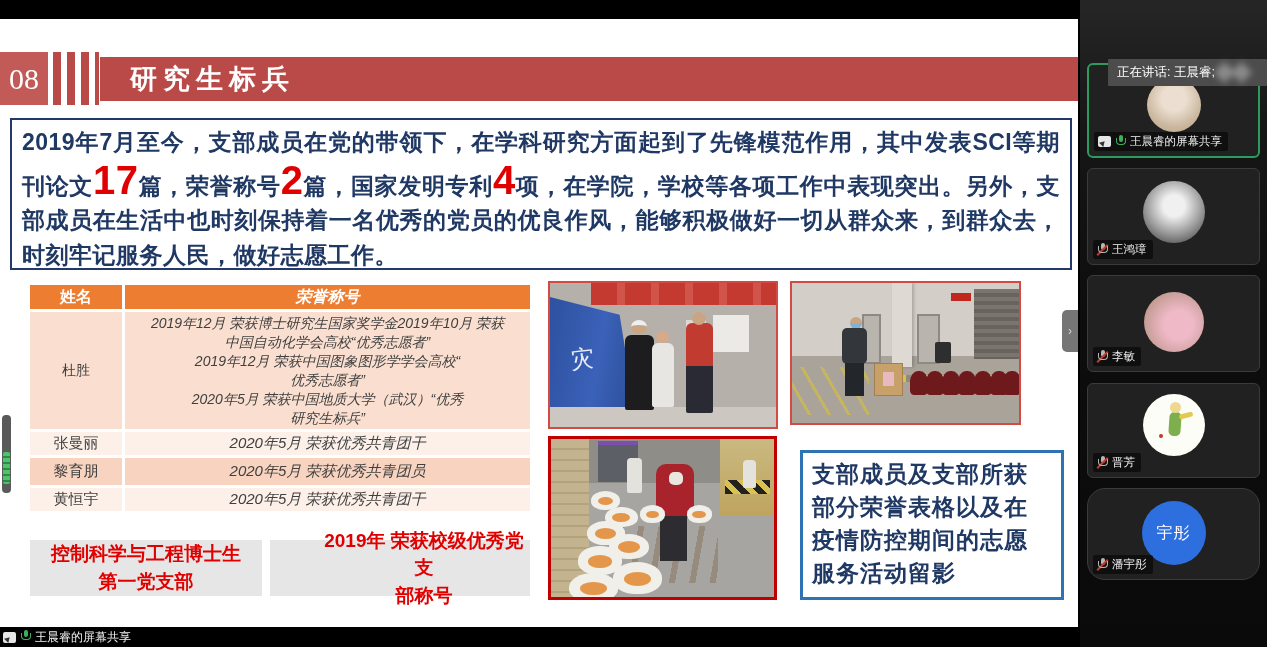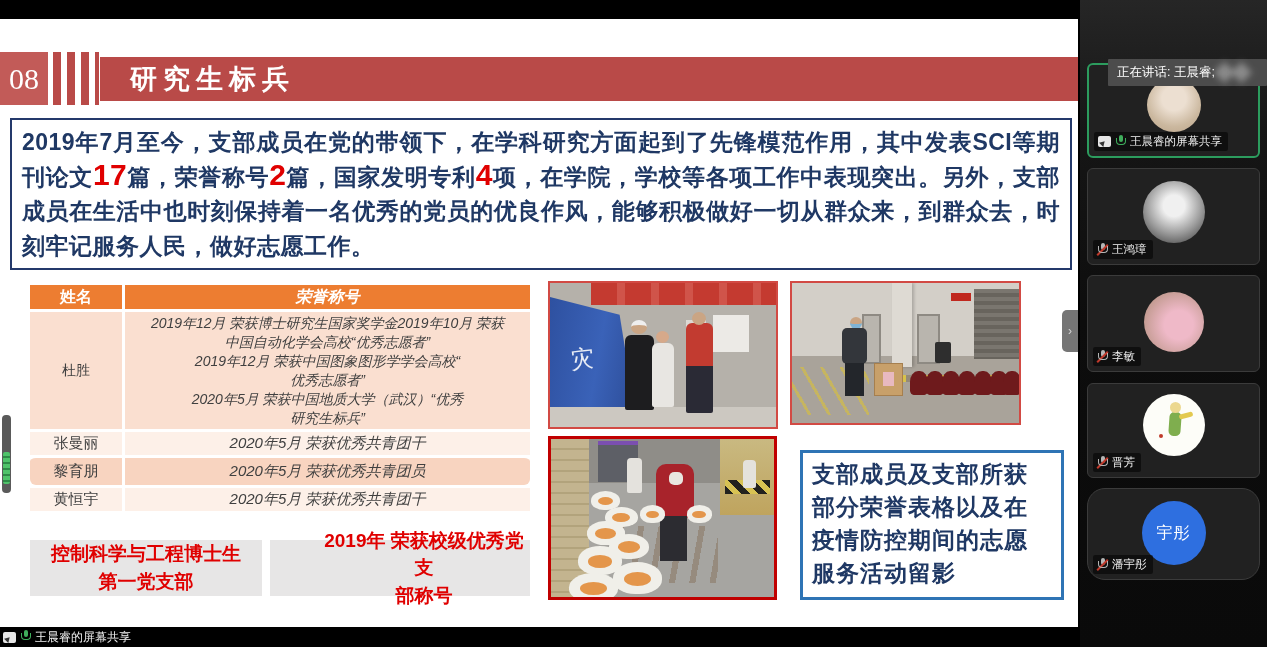--- a/index.html
+++ b/index.html
@@ -16,34 +16,34 @@
   .sec-bars { position:absolute; left:53px; top:33px; width:46px; height:53px;
               background:repeating-linear-gradient(90deg,#b94a48 0 8px, #fff 8px 14px); }
   .banner { position:absolute; left:100px; top:38px; width:978px; height:44px; background:#b94a48;
             color:#fff; font-size:27px; font-weight:bold; letter-spacing:6px;
             display:flex; align-items:center; padding-left:30px; }
 
   .intro-box { position:absolute; left:10px; top:99px; width:1062px; height:152px;
                border:2px solid #24396b; background:#fff; color:#1f3864;
                font-size:23px; font-weight:600; line-height:1.5; padding:5px 10px;
                text-align:justify; letter-spacing:0.5px; }
-  .intro-box .hl-num { color:#e00000; font-size:30px; font-weight:bold; line-height:1; }
+  .intro-box .hl-num { color:#e00000; font-size:40px; font-weight:bold; line-height:1; }
 
   
   .honor-table { position:absolute; left:30px; top:266px; width:500px; font-size:15px; color:#404040; }
   .tr { display:flex; border-top:3px solid #fff; }
   .tr:first-child { border-top:none; }
   .th-row { background:#ed7d31; color:#fff; font-weight:bold; font-size:16px; height:24px; }
   .cell-name { width:95px; display:flex; align-items:center; justify-content:center;
                border-right:3px solid #fff; text-align:center; }
   .cell-honor { flex:1; display:flex; align-items:center; justify-content:center;
                 text-align:center; white-space:pre-line;font-style:italic; }
   .r-big { height:120px; background:#fadfd0; font-size:14px; line-height:19px; }
   .r-a { height:26px; background:#fdf0e8; }
-  .r-b { height:30px; background:#f8d4c0;border-radius:6px; }
+  .r-b { height:30px; background:#f8d4c0; }
 
   .footer-box { position:absolute; top:521px; height:56px; background:#e7e6e6; color:#e00000;
                 font-weight:bold; font-size:19px; line-height:1.45; text-align:center;
                 display:flex; align-items:center; justify-content:center; white-space:pre-line; }
   .fb-left { left:30px; width:232px; }
   .fb-right { left:270px; width:260px;padding-left:48px; }
 
   .callout { position:absolute; left:800px; top:431px; width:264px; height:150px;
              border:3px solid #2e74b5; background:#fff; color:#1f3864; font-weight:bold;
              font-size:23px; line-height:1.44; padding:5px 9px; white-space:pre-line; letter-spacing:1px; }

